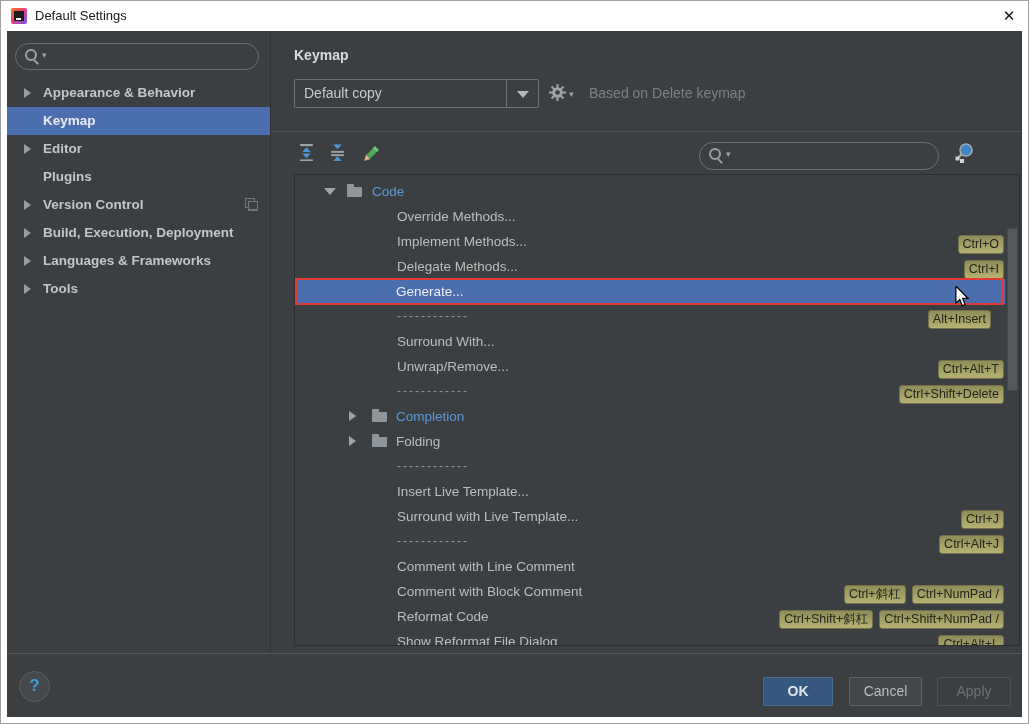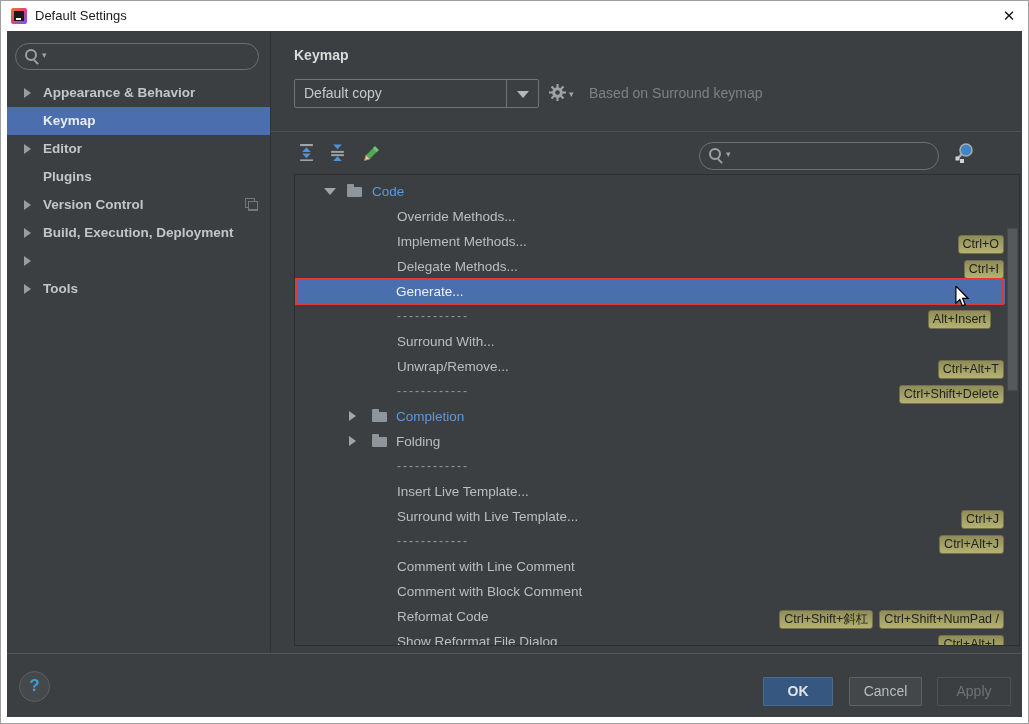--- a/index.html
+++ b/index.html
@@ -105,20 +105,21 @@
             <span class="tri-r"></span>
             <span class="lbl">Version Control</span>
             <span class="shared-ic"></span>
           </div>
           <div class="side-item" style="top: 188px;">
             <span class="tri-r"></span>
             <span class="lbl">Build, Execution, Deployment</span>
           </div>
           <div class="side-item" style="top: 216px;">
             <span class="tri-r"></span>
+            <span class="lbl">Languages &amp; Frameworks</span>
           </div>
           <div class="side-item" style="top: 244px;">
             <span class="tri-r"></span>
             <span class="lbl">Tools</span>
           </div>
         </div>
     </div>
 
     <div class="main">
       <div class="page-title">Keymap</div>
@@ -135,21 +136,21 @@
             <rect x="0" y="7" width="16" height="2"></rect>
             <rect x="7" y="0" width="2" height="16" transform="rotate(45 8 8)"></rect>
             <rect x="7" y="0" width="2" height="16" transform="rotate(-45 8 8)"></rect>
           </g>
           <circle cx="8" cy="8" r="5" fill="#9fa3a6"></circle>
           <circle cx="8" cy="8" r="2.2" fill="#3c3f41"></circle>
         </svg>
         <span class="gear-caret">▾</span>
       </div>
 
-      <div class="based-on">Based on Surround keymap</div>
+      <div class="based-on">Based on Delete keymap</div>
 
       <div class="hsep"></div>
 
       <div class="tb-icon" style="left:27px">
         <svg width="17" height="17" viewBox="0 0 16 16">
           <rect x="2" y="0" width="12" height="2" fill="#9fa3a6"></rect>
           <polygon points="8,3 12,7.5 4,7.5" fill="#4f93d4"></polygon>
           <polygon points="4,9 12,9 8,13.5" fill="#4f93d4"></polygon>
           <rect x="2" y="14.5" width="12" height="2" fill="#9fa3a6"></rect>
         </svg>
@@ -258,20 +259,24 @@
               <span class="lbl" style="left: 101px;">Surround with Live Template...</span>
               <span class="badges">
                 <span class="badge">Ctrl+Alt+J</span>
               </span>
             </div>
             <div class="tree-row" style="top: 354px;">
               <span class="dashes">------------</span>
             </div>
             <div class="tree-row" style="top: 379px;">
               <span class="lbl" style="left: 101px;">Comment with Line Comment</span>
+              <span class="badges">
+                <span class="badge">Ctrl+斜杠</span>
+                <span class="badge">Ctrl+NumPad /</span>
+              </span>
             </div>
             <div class="tree-row" style="top: 404px;">
               <span class="lbl" style="left: 101px;">Comment with Block Comment</span>
               <span class="badges">
                 <span class="badge">Ctrl+Shift+斜杠</span>
                 <span class="badge">Ctrl+Shift+NumPad /</span>
               </span>
             </div>
             <div class="tree-row" style="top: 429px;">
               <span class="lbl" style="left: 101px;">Reformat Code</span>

